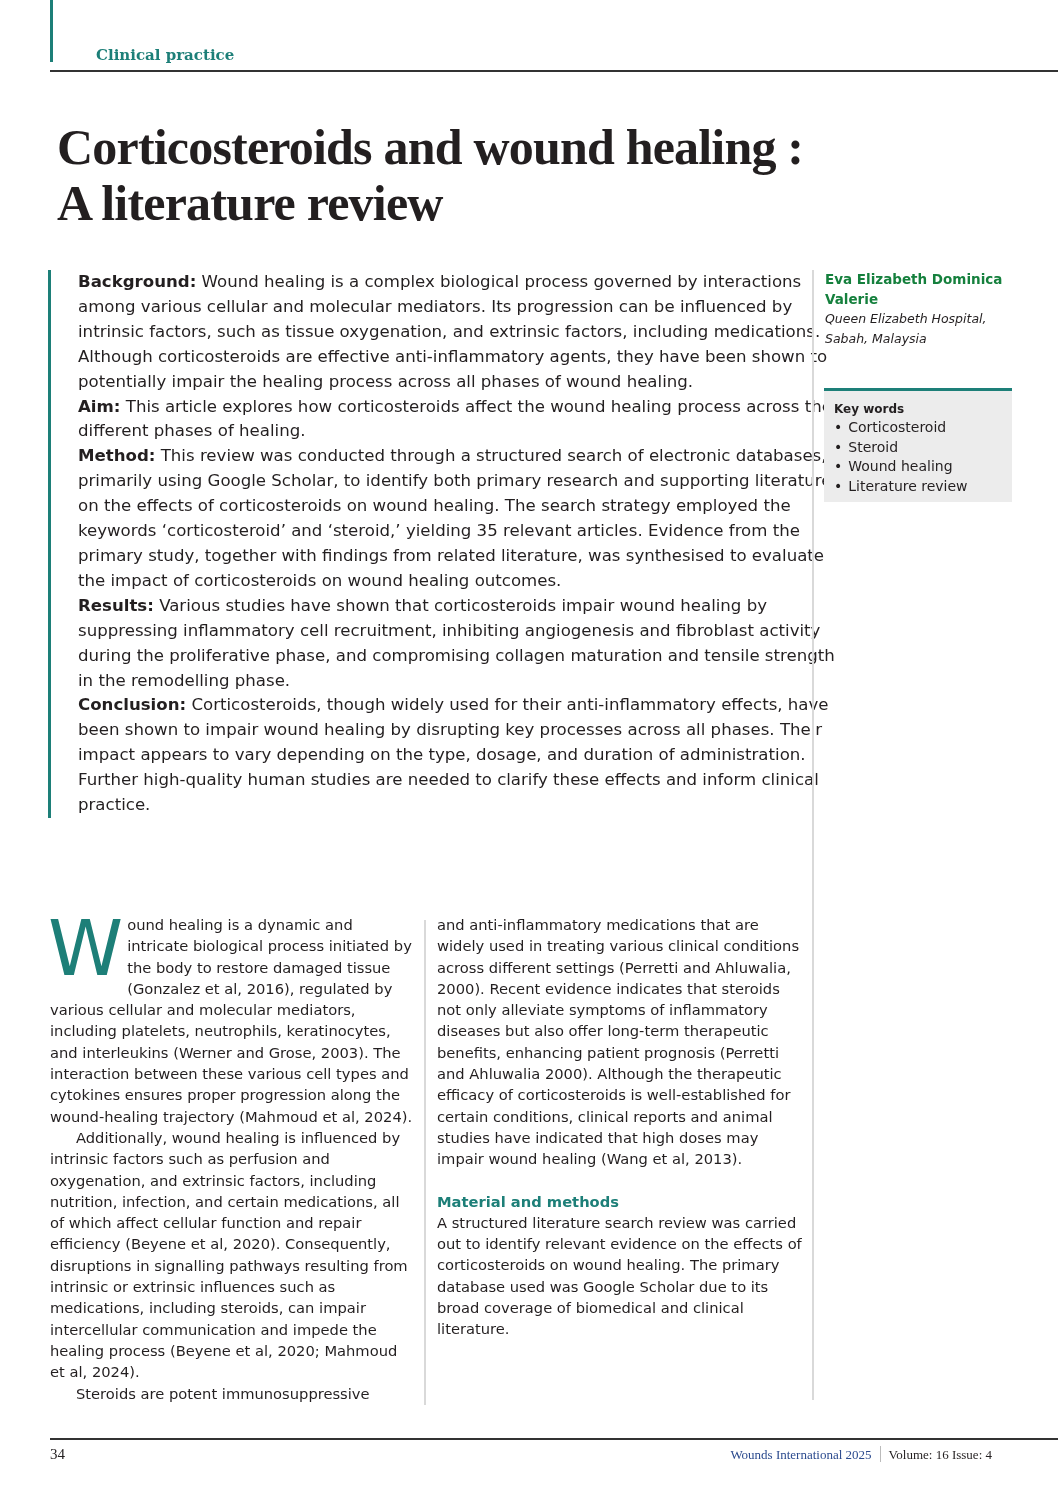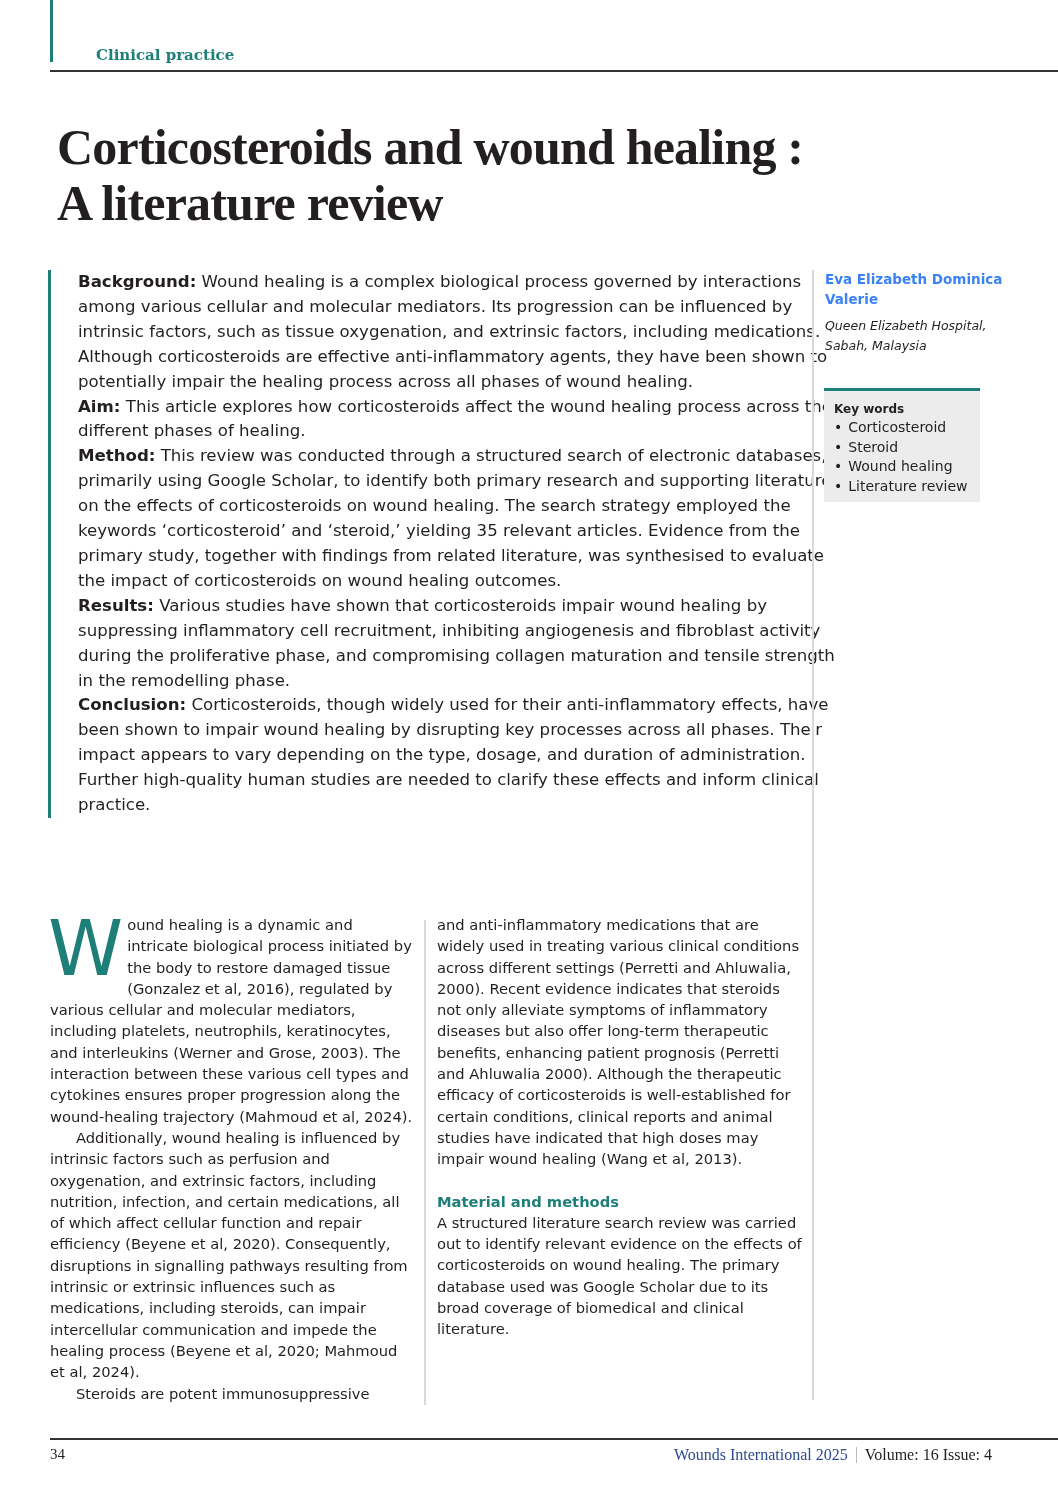--- a/index.html
+++ b/index.html
@@ -6,37 +6,37 @@
   body { width:1058px; height:1497px; position:relative; overflow:hidden; color:#231f20; font-family:"DejaVu Sans", sans-serif; }
   .accent-bar-top { position:absolute; left:50px; top:0; width:3px; height:62px; background:#1d7f78; }
   .section-label { position:absolute; left:60px; top:46px; font-family:"DejaVu Serif", serif; font-weight:bold; font-size:15px; color:#1d7f78;margin-left:36px; }
   .top-rule { position:absolute; left:50px; top:70px; right:0; height:2px; background:#333; }
   .title { position:absolute; left:50px; top:112px; width:880px; font-family:"Liberation Serif", serif; font-weight:bold; font-size:50px; line-height:56px; color:#231f20; letter-spacing:-0.8px; margin:7px; }
   .abstract { position:absolute; left:48px; top:270px; width:760px; border-left:3px solid #1d7f78; padding-left:27px; font-size:16.6px; line-height:24.9px; color:#231f20; }
   .abstract p { margin:0; }
   .abstract .lbl { font-weight:bold; }
   .right-divider { position:absolute; left:812px; top:270px; width:2px; height:1130px; background:#d9d9d9; }
   .author { position:absolute; left:825px; top:270px; width:180px; }
-  .author-name { font-weight:bold; font-size:13.5px; line-height:19.5px; color:#3b82f6; }
-  .affil { font-style:italic; font-size:12.5px; line-height:19.5px; color:#231f20; margin-top:7px; }
-  .keywords { position:absolute; left:824px; top:388px; width:156px; height:114px; background:#ececec; border-top:3px solid #1d7f78; box-sizing:border-box; padding:9px 10px; }
+  .author-name { font-weight:bold; font-size:13.5px; line-height:19.5px; color:#15803d; }
+  .affil { font-style:italic; font-size:12.5px; line-height:19.5px; color:#231f20; margin-top:0; }
+  .keywords { position:absolute; left:824px; top:388px; width:188px; height:114px; background:#ececec; border-top:3px solid #1d7f78; box-sizing:border-box; padding:9px 10px; }
   .kw-title { font-weight:bold; font-size:12px; line-height:18px; }
   .kw-item { font-size:14px; line-height:19.5px; }
   .kw-item::before { content:"•"; margin-right:6px; }
   .col { position:absolute; top:914px; font-size:14.7px; line-height:21.3px; color:#231f20; }
   .col p { margin:0; }
   .col1 { left:50px; width:365px; }
   .col2 { left:437px; width:365px; }
   .col-divider { position:absolute; left:424px; top:920px; width:2px; height:485px; background:#d9d9d9; }
   .dropcap { float:left; font-size:76px; line-height:58px; color:#1d7f78; padding-top:6px; margin-right:4px; margin-left:-2px; font-family:"DejaVu Sans", sans-serif; }
   .indent { text-indent:26px; }
   .subhead { font-weight:bold; color:#1d7f78; margin-top:21px !important; }
   .bottom-rule { position:absolute; left:50px; right:0; top:1438px; height:2px; background:#333; }
   .page-number { position:absolute; left:50px; top:1446px; font-family:"Liberation Serif", serif; font-size:15px; }
-  .footer-right { position:absolute; right:66px; top:1446px; font-family:"Liberation Serif", serif; font-size:16px; }
+  .footer-right { position:absolute; right:66px; top:1446px; font-family:"Liberation Serif", serif; font-size:13px; }
   .journal { color:#2b4a8e; }
   .sep { display:inline-block; width:1px; height:16px; background:#bbb; vertical-align:-3px; margin:0 8px; }
 </style>
 </head>
 <body>
 
 <div class="accent-bar-top"></div>
 <div class="section-label">Clinical practice</div>
 <div class="top-rule"></div>
 

